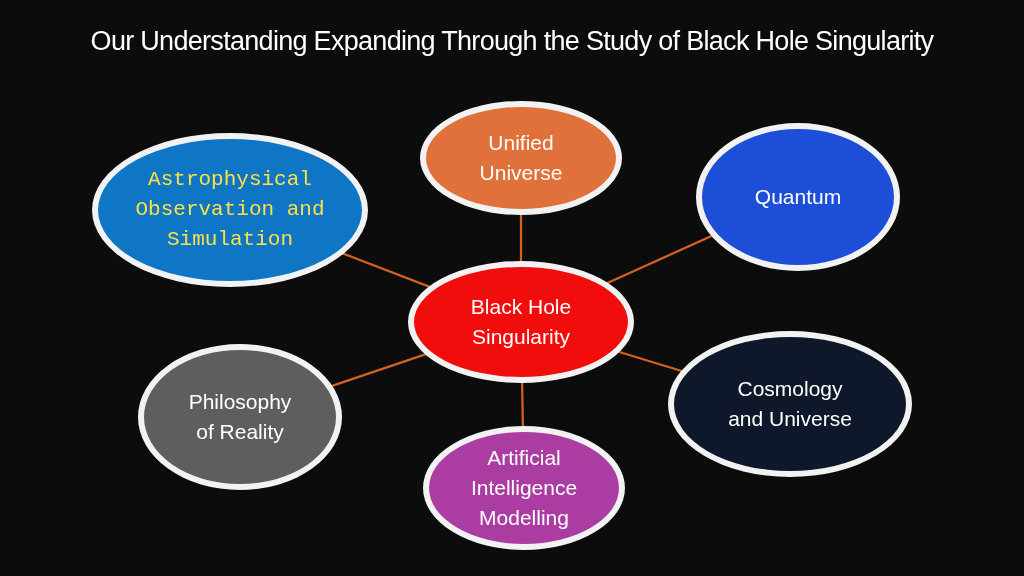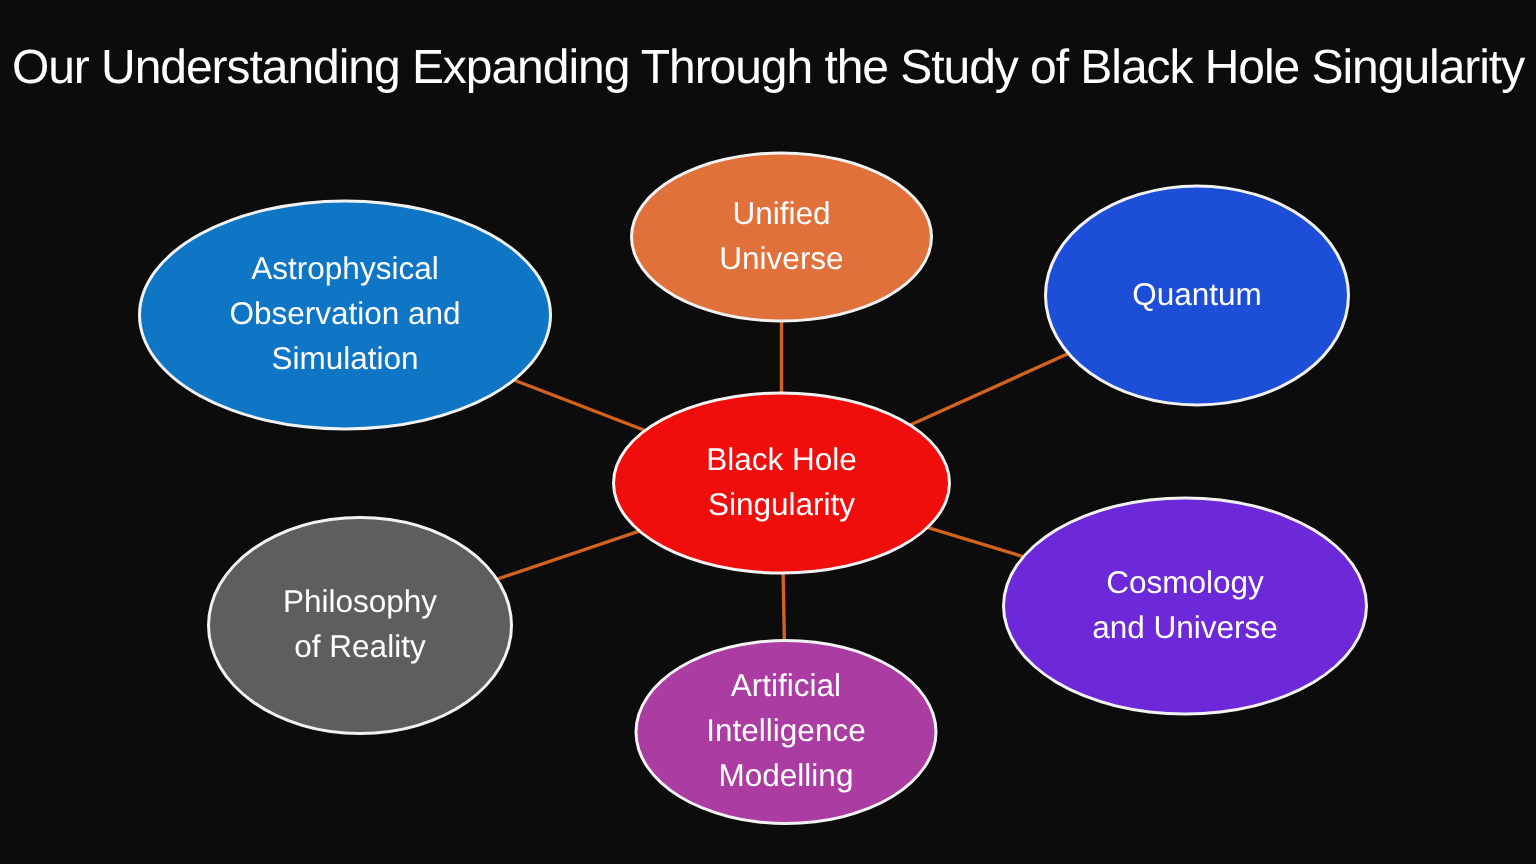--- a/index.html
+++ b/index.html
@@ -7,36 +7,36 @@
   body {
     position: relative;
     font-family: "Liberation Sans", "DejaVu Sans", sans-serif;
     background: #0C0C0C;
   }
   .slide { position: absolute; inset: 0; width: 1024px; height: 576px; }
   .slide-title {
     position: absolute;
     top: 26px; left: 0; width: 100%;
     text-align: center;
-    font-size: 32px;
+    font-size: 27px;
     font-weight: 400;
     letter-spacing: -0.7px;
     color: #FFFFFF;
     white-space: nowrap;
   }
   svg.connectors {
     position: absolute; left: 0; top: 0;
     width: 1024px; height: 576px;
     z-index: 1;
   }
   svg.connectors line { stroke-width: 2.25; }
   .node {
     position: absolute;
     z-index: 2;
-    border: 2px solid #fde047;
+    border: 6px solid #fde047;
     border-radius: 50%;
     display: flex;
     align-items: center;
     justify-content: center;
     text-align: center;
     color: #FFFFFF;
     font-size: 21px;
     line-height: 30px;
   }
   .node .ln { display: block; }
@@ -71,36 +71,36 @@
       <span class="ln">Universe</span>
     </div>
   </div>
 
   <div class="node n-quantum" style="background: #1d4ed8; border-color: rgb(242, 242, 242); color: rgb(255, 255, 255);">
     <div class="node-label">
       <span class="ln">Quantum</span>
     </div>
   </div>
 
-  <div class="node n-astro" style="background: rgb(15, 118, 197); border-color: rgb(242, 242, 242); color: #ffffff;">
+  <div class="node n-astro" style="background: rgb(15, 118, 197); border-color: rgb(242, 242, 242); color: #fde047; font-family: Liberation Mono, monospace;">
     <div class="node-label">
       <span class="ln">Astrophysical</span>
       <span class="ln">Observation and</span>
       <span class="ln">Simulation</span>
     </div>
   </div>
 
   <div class="node n-center" style="background: rgb(242, 13, 13); border-color: rgb(242, 242, 242); color: rgb(255, 255, 255);">
     <div class="node-label">
       <span class="ln">Black Hole</span>
       <span class="ln">Singularity</span>
     </div>
   </div>
 
-  <div class="node n-cosmo" style="background: #6d28d9; border-color: rgb(242, 242, 242); color: rgb(255, 255, 255);">
+  <div class="node n-cosmo" style="background: #0f172a; border-color: rgb(242, 242, 242); color: rgb(255, 255, 255);">
     <div class="node-label">
       <span class="ln">Cosmology</span>
       <span class="ln">and Universe</span>
     </div>
   </div>
 
   <div class="node n-ai" style="background: rgb(170, 60, 162); border-color: rgb(242, 242, 242); color: rgb(255, 255, 255);">
     <div class="node-label">
       <span class="ln">Artificial</span>
       <span class="ln">Intelligence</span>

